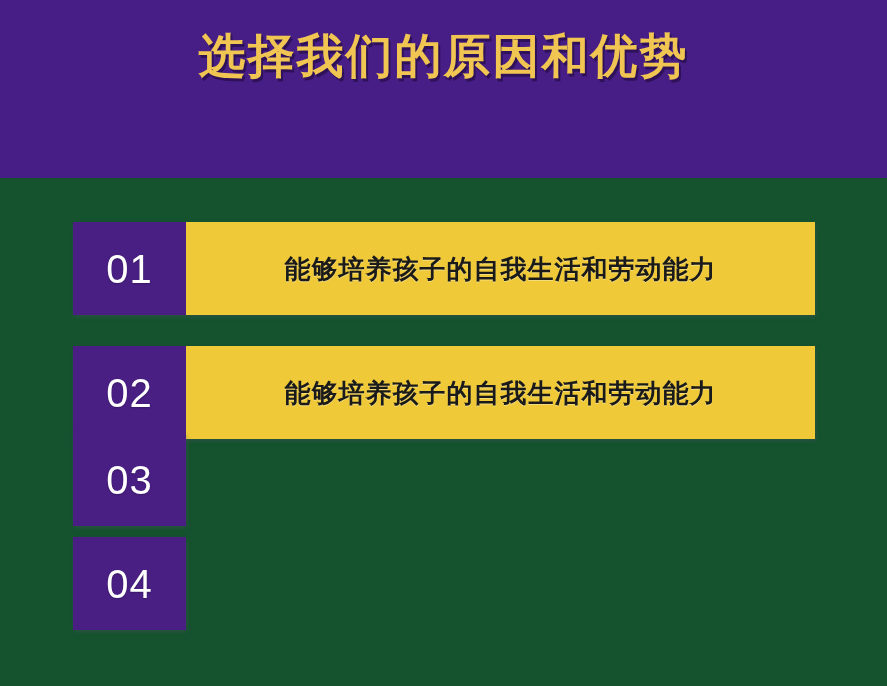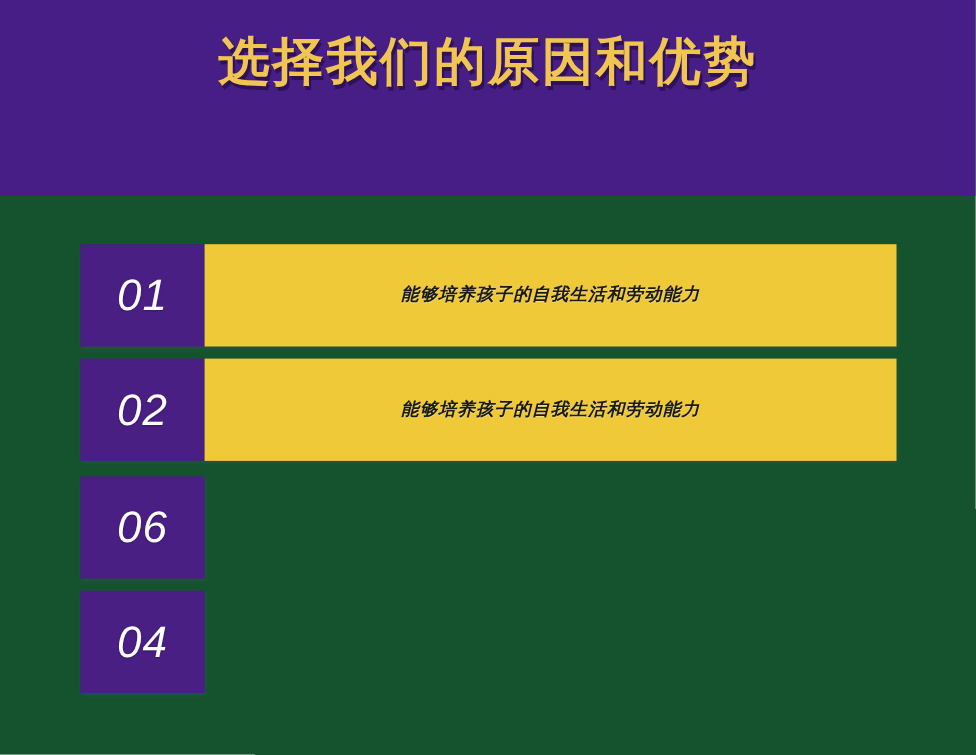--- a/index.html
+++ b/index.html
@@ -61,35 +61,34 @@
     white-space: nowrap;
   }
 
   
   .rows {
     position: absolute;
     left: 0;
     top: 178px;
     width: 887px;
     height: 508px;
-    font-style: italic;
   }
 
   .row {
     position: absolute;
     left: 73px;
     width: 742px;
     height: 93px;
     display: flex;
     align-items: stretch;
     filter: drop-shadow(1px 2px 2px rgba(90, 80, 120, 0.30));
   }
 
   .row-0 { top: 44px; }
-  .row-1 { top: 148px; border-radius: 18px; }
+  .row-1 { top: 168px; border-radius: 18px; }
   .row-2 { top: 255px; }
   .row-3 { top: 341px; margin-top: 18px; }
 
   .row-num {
     flex: 0 0 113px;
     width: 113px;
     background: #4A1F84;
     display: flex;
     align-items: center;
     justify-content: center;
@@ -101,21 +100,21 @@
     text-shadow: 0 1px 2px rgba(0,0,0,0.25);
   }
 
   .row-text {
     flex: 1 1 auto;
     background: #EFC937;
     display: flex;
     align-items: center;
     justify-content: center;
     color: #1A1A1A;
-    font-size: 16px;
+    font-size: 26px;
     line-height: 32px;
     font-weight: bold;
     letter-spacing: 1px;
     text-shadow: 0 1px 0 rgba(255,255,255,0.35);
     padding: 16px 14px;
     box-sizing: border-box;
     white-space: nowrap;
   }
 </style>
 </head>
@@ -133,21 +132,21 @@
       <div class="row-num">01</div>
       <div class="row-text">能够培养孩子的自我生活和劳动能力</div>
     </div>
 
     <div class="row row-1">
       <div class="row-num">02</div>
       <div class="row-text">能够培养孩子的自我生活和劳动能力</div>
     </div>
 
     <div class="row row-2">
-      <div class="row-num">06</div>
+      <div class="row-num">03</div>
     </div>
 
     <div class="row row-3">
       <div class="row-num">04</div>
     </div>
 
   </div>
 
 </div>
 

